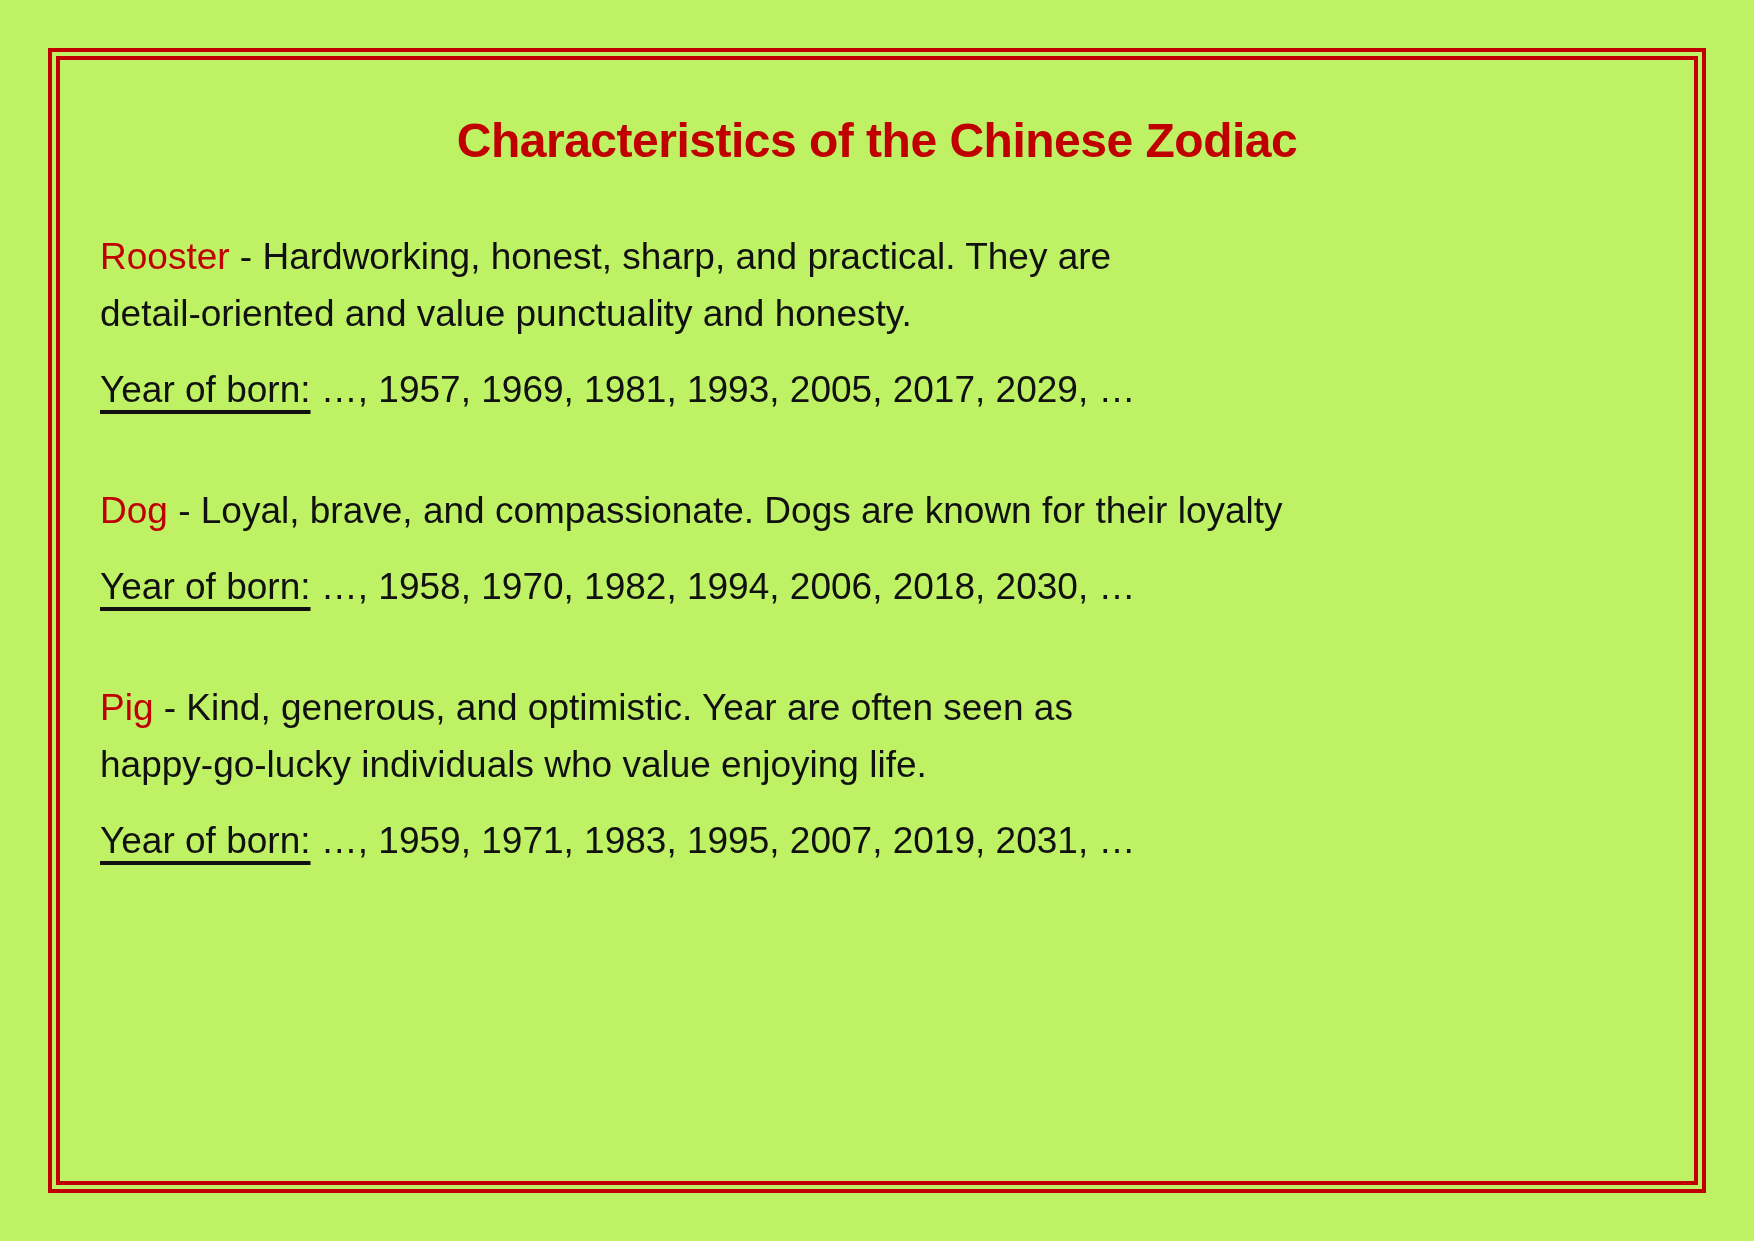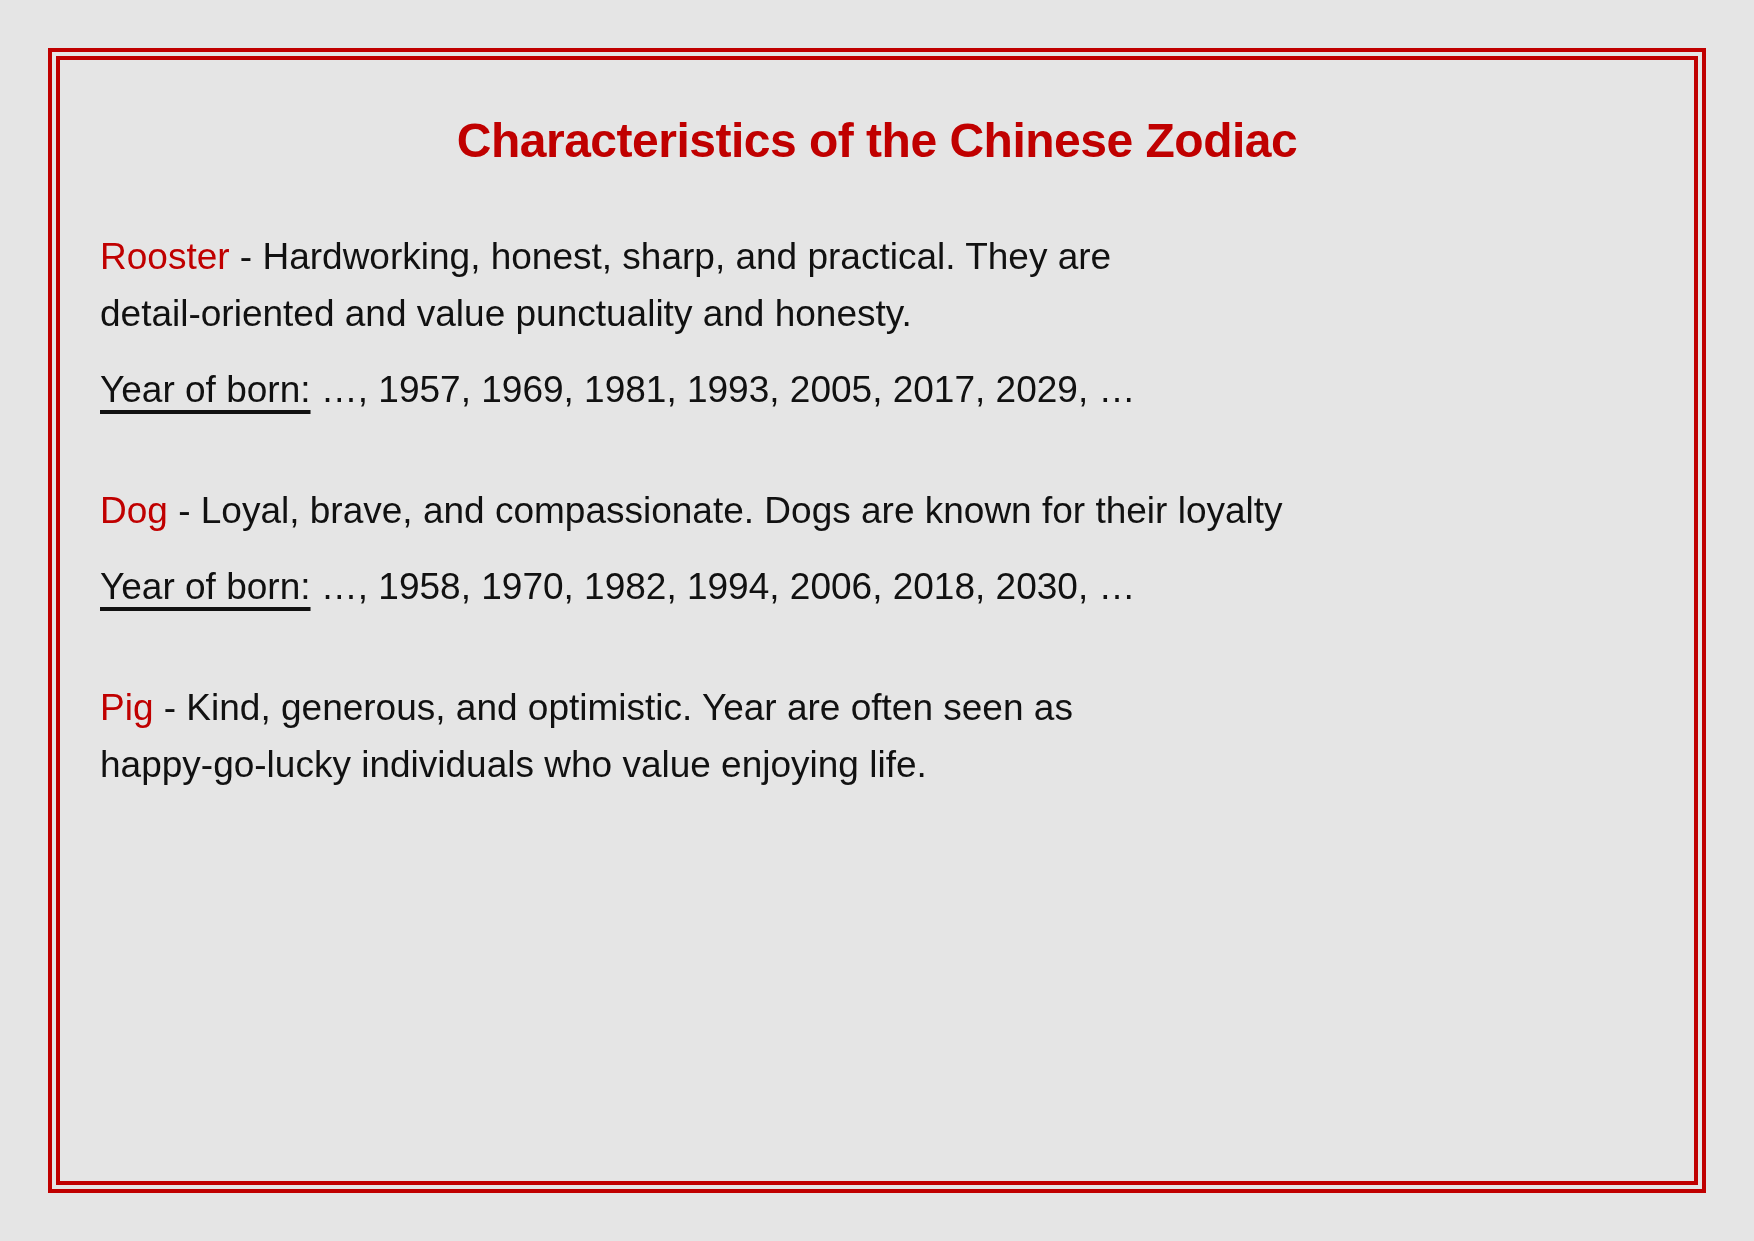--- a/index.html
+++ b/index.html
@@ -4,21 +4,21 @@
 <style>
   html, body {
     margin: 0;
     padding: 0;
     background: #ffffff;
   }
   .page {
     position: relative;
     width: 1754px;
     height: 1241px;
-    background: #e5e5e5;
+    background: #bef264;
     font-family: "Liberation Sans", sans-serif;
     color: #111111;
     overflow: hidden;
     box-sizing: border-box;
   }
   .frame-outer {
     position: absolute;
     top: 48px;
     left: 48px;
     right: 48px;
@@ -114,16 +114,20 @@
       </p>
     </section>
 
     <section class="zodiac">
       <p class="desc">
         <span class="animal">Pig</span>
         <span>- Kind, generous, and optimistic. Year are often seen as</span>
         <br>
         <span>happy-go-lucky individuals who value enjoying life.</span>
       </p>
+      <p class="years">
+        <span class="years-label">Year of born:</span>
+        <span>…, 1959, 1971, 1983, 1995, 2007, 2019, 2031, …</span>
+      </p>
     </section>
 
   </div>
 </div>
 
 </body></html>

